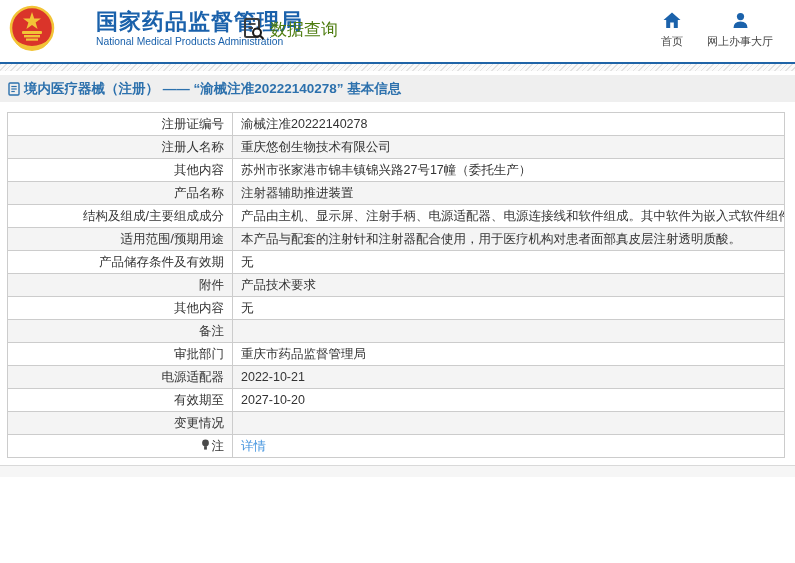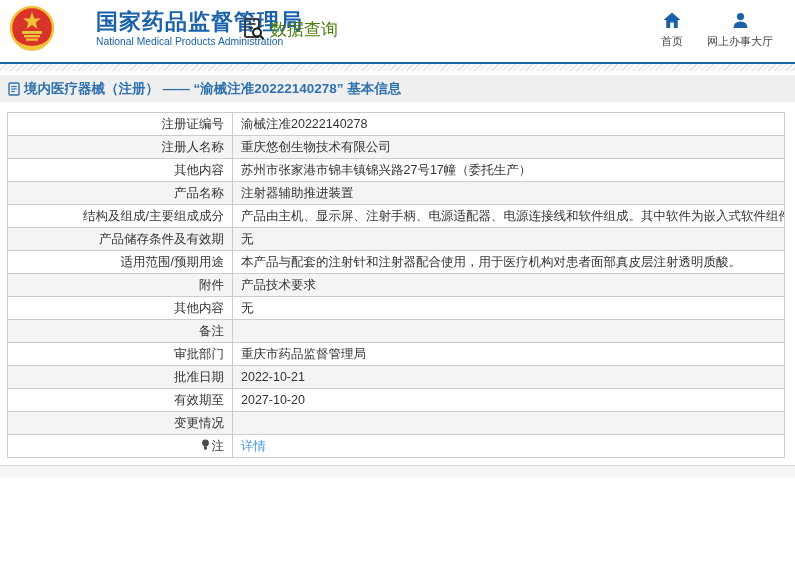--- a/index.html
+++ b/index.html
@@ -180,45 +180,45 @@
         </tr>
         <tr>
           <td class="label-cell">产品名称</td>
           <td class="value-cell">注射器辅助推进装置</td>
         </tr>
         <tr>
           <td class="label-cell">结构及组成/主要组成成分</td>
           <td class="value-cell">产品由主机、显示屏、注射手柄、电源适配器、电源连接线和软件组成。其中软件为嵌入式软件组件。</td>
         </tr>
         <tr>
+          <td class="label-cell">适用范围/预期用途</td>
+          <td class="value-cell">本产品与配套的注射针和注射器配合使用，用于医疗机构对患者面部真皮层注射透明质酸。</td>
+        </tr>
+        <tr>
           <td class="label-cell">产品储存条件及有效期</td>
           <td class="value-cell">无</td>
         </tr>
         <tr>
-          <td class="label-cell">适用范围/预期用途</td>
-          <td class="value-cell">本产品与配套的注射针和注射器配合使用，用于医疗机构对患者面部真皮层注射透明质酸。</td>
-        </tr>
-        <tr>
           <td class="label-cell">附件</td>
           <td class="value-cell">产品技术要求</td>
         </tr>
         <tr>
           <td class="label-cell">其他内容</td>
           <td class="value-cell">无</td>
         </tr>
         <tr>
           <td class="label-cell">备注</td>
           <td class="value-cell"></td>
         </tr>
         <tr>
           <td class="label-cell">审批部门</td>
           <td class="value-cell">重庆市药品监督管理局</td>
         </tr>
         <tr>
-          <td class="label-cell">批准日期</td>
+          <td class="label-cell">电源适配器</td>
           <td class="value-cell">2022-10-21</td>
         </tr>
         <tr>
           <td class="label-cell">有效期至</td>
           <td class="value-cell">2027-10-20</td>
         </tr>
         <tr>
           <td class="label-cell">变更情况</td>
           <td class="value-cell"></td>
         </tr>

